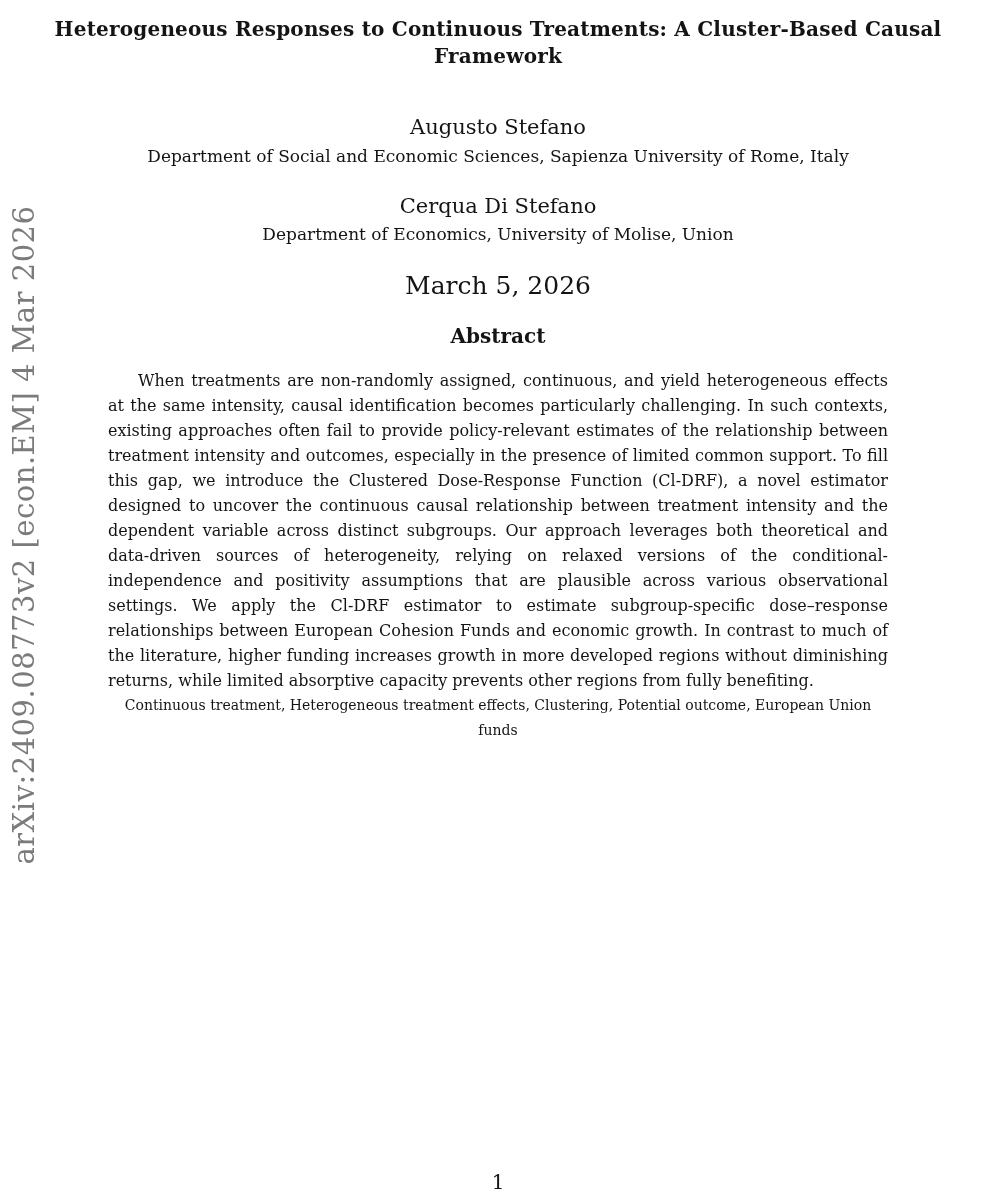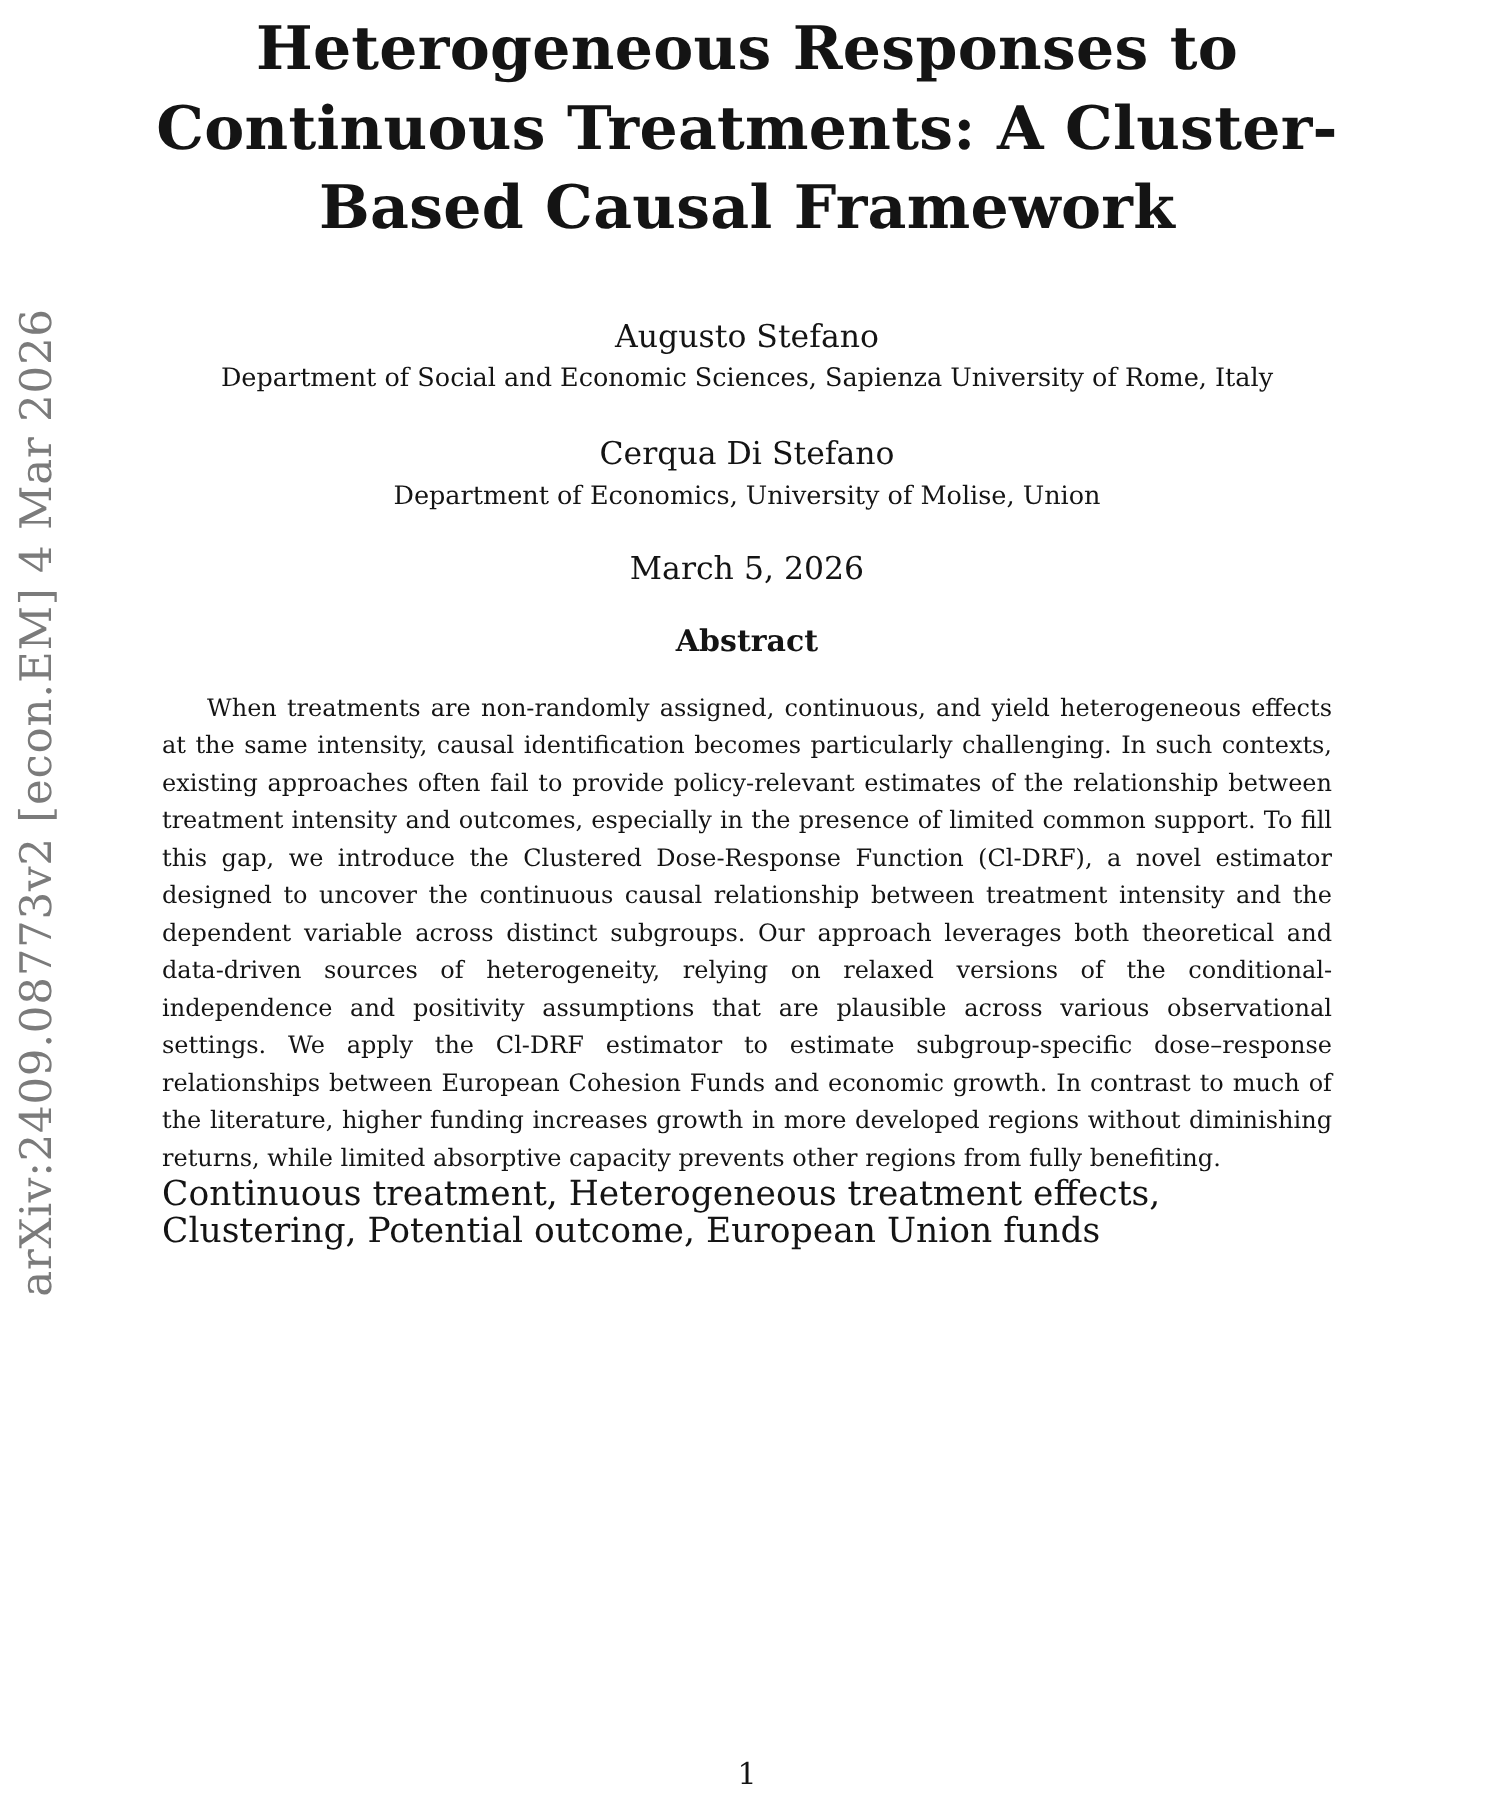--- a/index.html
+++ b/index.html
@@ -29,23 +29,23 @@
   }
 
   .page-content {
     width: 890px;
     margin: 0 auto;
     text-align: center;
   }
 
   .paper-title {
     margin: 0 auto;
-    padding-top: 6px;
+    padding-top: 16px;
     max-width: 900px;
-    font-size: 40px;
+    font-size: 20px;
     font-weight: bold;
     line-height: 1.33;
     letter-spacing: 0.2px;
   }
 
   .authors {
     margin-top: 44px;
   }
   .author-block {
     margin-bottom: 23px;
@@ -55,44 +55,44 @@
     line-height: 1.35;
   }
   .author-affiliation {
     font-size: 17px;
     line-height: 1.5;
     max-width: 884px;
     margin: 2px auto 0 auto;
   }
 
   .paper-date {
-    font-size: 21px;
+    font-size: 25px;
   }
 
   .abstract-section {
     margin-top: 24px;
   }
   .abstract-heading {
     font-size: 20px;
     font-weight: bold;
   }
   .abstract-body {
     width: 780px;
     margin: 20px auto 0 auto;
     font-size: 16px;
     line-height: 25px;
     text-align: justify;
     text-indent: 30px;
   }
   .abstract-keywords {
     width: 780px;
     margin: 0 auto;
-    font-size: 23px;
+    font-size: 14px;
     line-height: 25px;
-    text-align: left;
+    text-align: center;
     text-indent: 0;
   }
 
   .page-number {
     position: absolute;
     bottom: 6px;
     left: 0;
     width: 100%;
     text-align: center;
     font-size: 20px;

